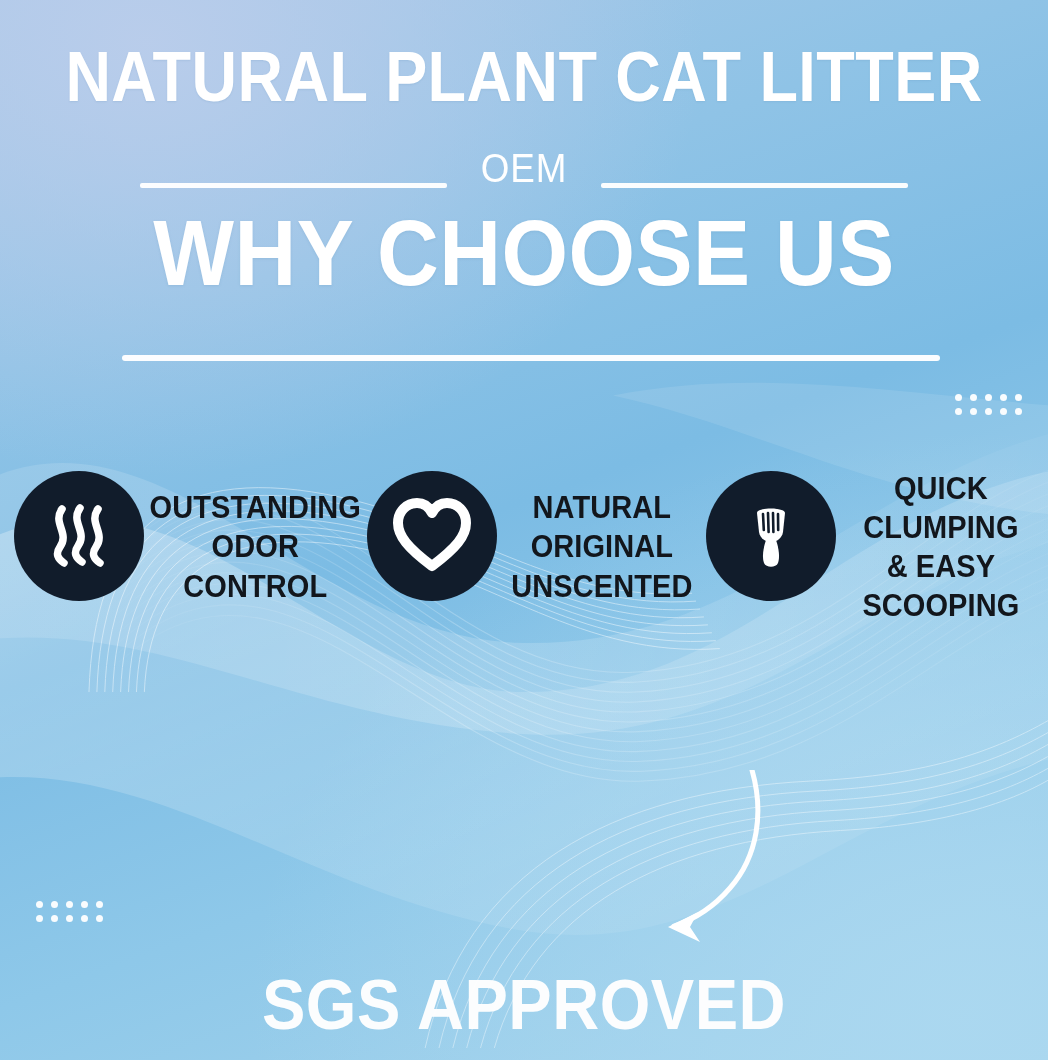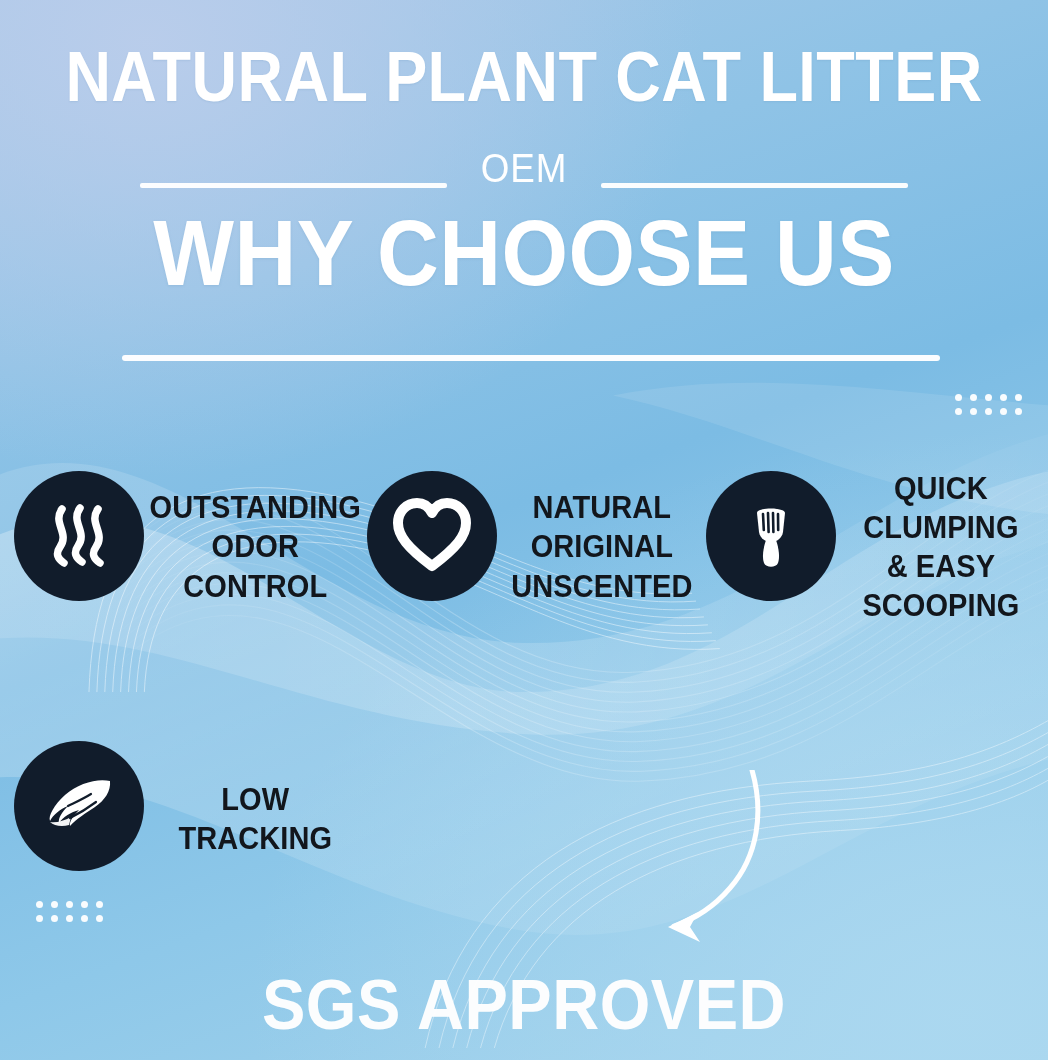--- a/index.html
+++ b/index.html
@@ -327,40 +327,20 @@
             <line x1="36" y1="16" x2="36.6" y2="35"></line>
             <line x1="41" y1="16" x2="41.4" y2="35"></line>
             <line x1="46" y1="17" x2="46.2" y2="33"></line>
           </g>
         </svg>
       </div>
       <div class="feature-label">QUICK CLUMPING
 &amp; EASY SCOOPING</div>
     </div>
 
-    <div class="feature row2">
-      <div class="icon-circle">
-        <svg width="82" height="82" viewBox="0 0 82 82" aria-hidden="true">
-          <g fill="#ffffff">
-
-            <path d="M72 16 C 60 13, 40 18, 27 30 C 16 40, 10 51, 12 56 C 15 50, 22 44, 30 41
-                     C 24 47, 20 53, 21 58 C 25 52, 33 47, 41 45
-                     C 35 51, 31 57, 32 61 C 38 54, 48 48, 57 42 C 67 35, 73 26, 72 16 Z"></path>
-
-            <path d="M12 57 C 18 58, 26 56, 33 52 L 31 60 C 24 62, 16 61, 12 57 Z" opacity="0.95"></path>
-          </g>
-
-          <g stroke="#111c2b" stroke-width="2.2" stroke-linecap="round" fill="none">
-            <path d="M30 41 C 36 38, 45 34, 53 29"></path>
-            <path d="M32 53 C 40 49, 50 43, 58 37"></path>
-          </g>
-        </svg>
-      </div>
-      <div class="feature-label">LOW TRACKING</div>
-    </div>
 
 
 
   </div>
 
   <div class="arrow-wrap">
     <svg width="170" height="180" viewBox="0 0 170 180" aria-hidden="true">
       <path d="M 122 0 C 134 42, 128 86, 100 118 C 82 139, 62 150, 44 156" fill="none" stroke="#ffffff" stroke-width="5" stroke-linecap="round"></path>
       <path d="M 38 157 L 68 142 L 60 157 L 70 172 Z" fill="#ffffff"></path>
     </svg>

